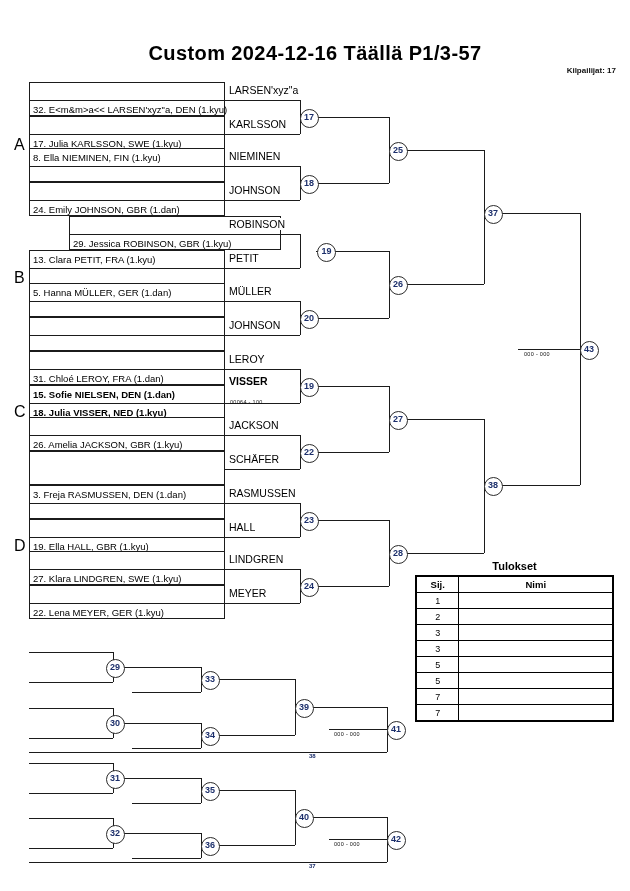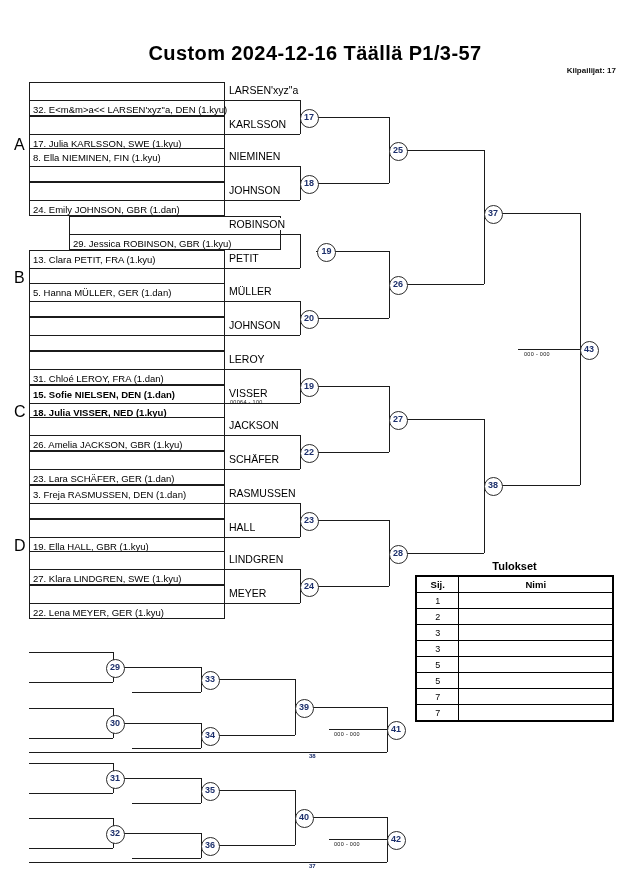--- a/index.html
+++ b/index.html
@@ -96,21 +96,20 @@
     <div class="ebox" style="left: 29px; top: 385px; width: 196px; height: 34px;">
       <div class="ecell top bold">15. Sofie NIELSEN, DEN (1.dan)</div>
       <div class="ecell bot bold">18. Julia VISSER, NED (1.kyu)</div>
     </div>
     <div class="ebox" style="left: 29px; top: 417px; width: 196px; height: 34px;">
       <div class="ecell top"></div>
       <div class="ecell bot">26. Amelia JACKSON, GBR (1.kyu)</div>
     </div>
     <div class="ebox" style="left: 29px; top: 451px; width: 196px; height: 34px;">
       <div class="ecell top"></div>
-      <div class="ecell bot">23. Lara SCHÄFER, GER (1.dan)</div>
     </div>
     <div class="ebox" style="left: 29px; top: 485px; width: 196px; height: 34px;">
       <div class="ecell top">3. Freja RASMUSSEN, DEN (1.dan)</div>
       <div class="ecell bot"></div>
     </div>
     <div class="ebox" style="left: 29px; top: 519px; width: 196px; height: 34px;">
       <div class="ecell top"></div>
       <div class="ecell bot">19. Ella HALL, GBR (1.kyu)</div>
     </div>
     <div class="ebox" style="left: 29px; top: 551px; width: 196px; height: 34px;">
@@ -123,21 +122,21 @@
     </div>
     <div class="wname" style="left: 229px; top: 84px;">LARSEN'xyz"a</div>
     <div class="wname" style="left: 229px; top: 118px;">KARLSSON</div>
     <div class="wname" style="left: 229px; top: 150px;">NIEMINEN</div>
     <div class="wname" style="left: 229px; top: 184px;">JOHNSON</div>
     <div class="wname" style="left: 229px; top: 218px;">ROBINSON</div>
     <div class="wname" style="left: 229px; top: 252px;">PETIT</div>
     <div class="wname" style="left: 229px; top: 285px;">MÜLLER</div>
     <div class="wname" style="left: 229px; top: 319px;">JOHNSON</div>
     <div class="wname" style="left: 229px; top: 353px;">LEROY</div>
-    <div class="wname" style="left: 229px; top: 387px;">VISSER</div>
+    <div class="wname" style="left: 229px; top: 375px; font-weight: bold;">VISSER</div>
     <div class="wname" style="left: 229px; top: 419px;">JACKSON</div>
     <div class="wname" style="left: 229px; top: 453px;">SCHÄFER</div>
     <div class="wname" style="left: 229px; top: 487px;">RASMUSSEN</div>
     <div class="wname" style="left: 229px; top: 521px;">HALL</div>
     <div class="wname" style="left: 229px; top: 553px;">LINDGREN</div>
     <div class="wname" style="left: 229px; top: 587px;">MEYER</div>
     <div class="ln hln" style="left: 225px; top: 100px; width: 75px;"></div>
     <div class="ln hln" style="left: 225px; top: 134px; width: 75px;"></div>
     <div class="ln vln" style="left: 300px; top: 100px; height: 34px;"></div>
     <div class="node" style="left: 299.5px; top: 108.5px;">17</div>

